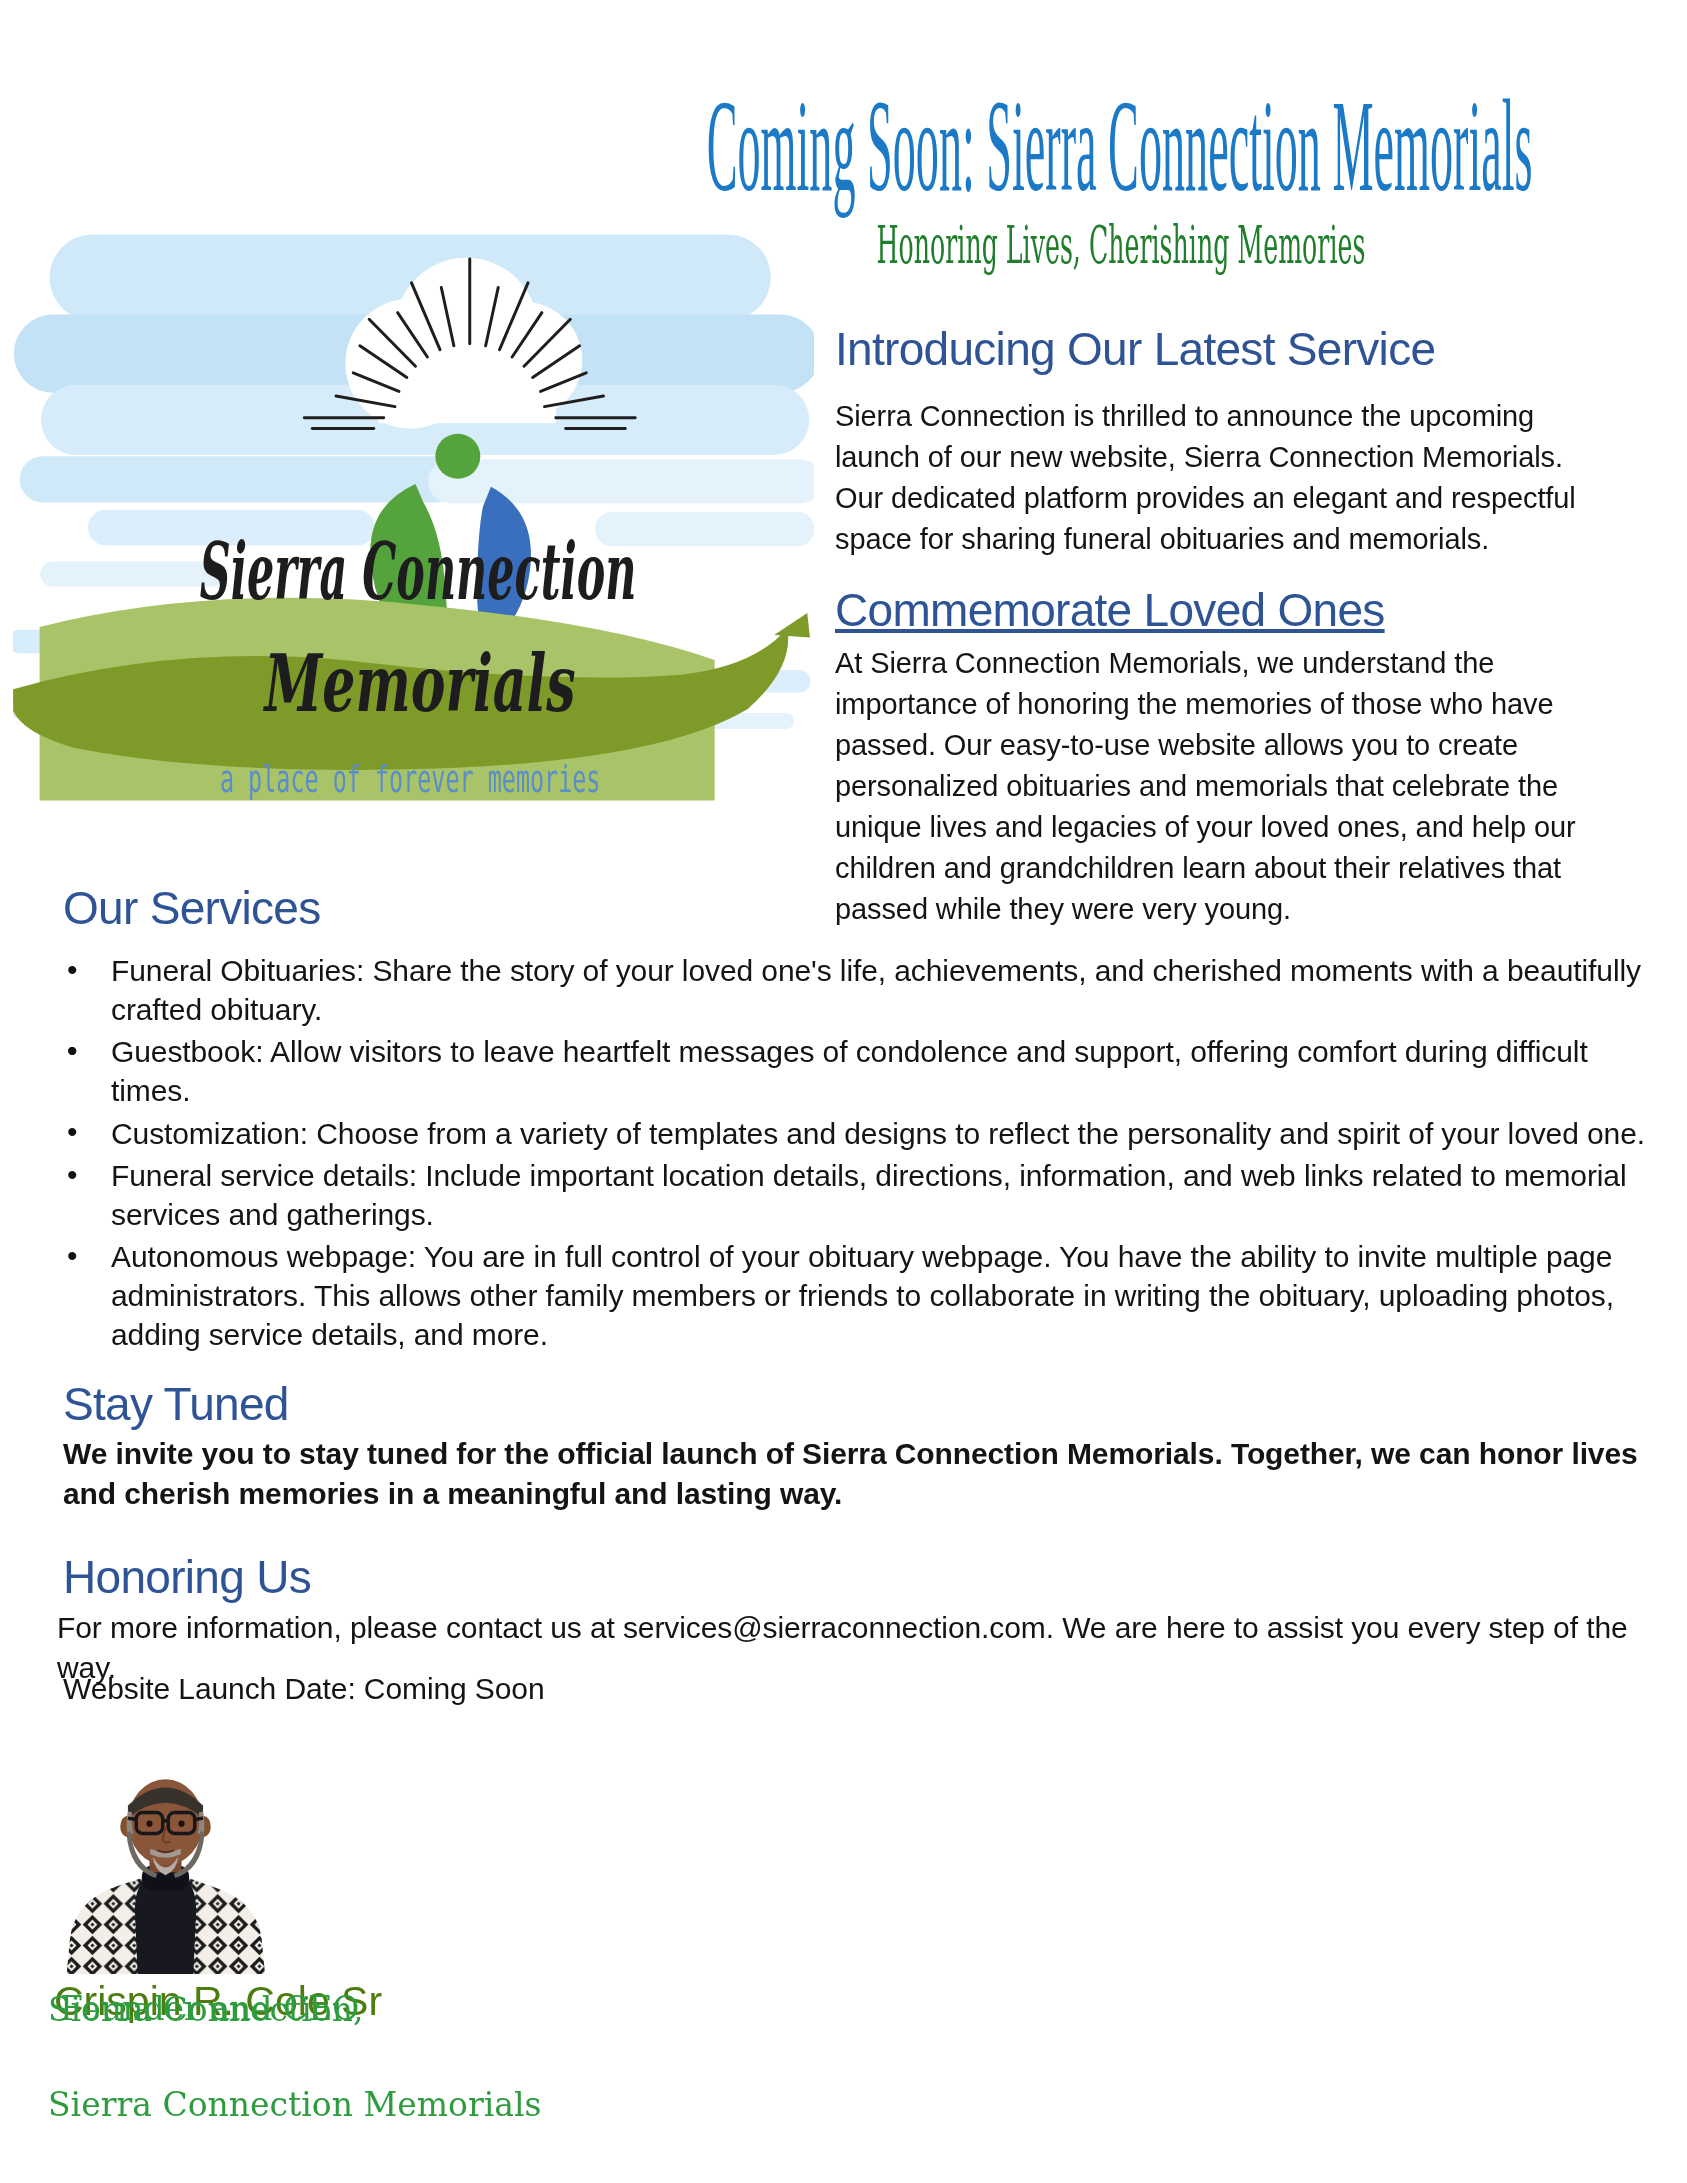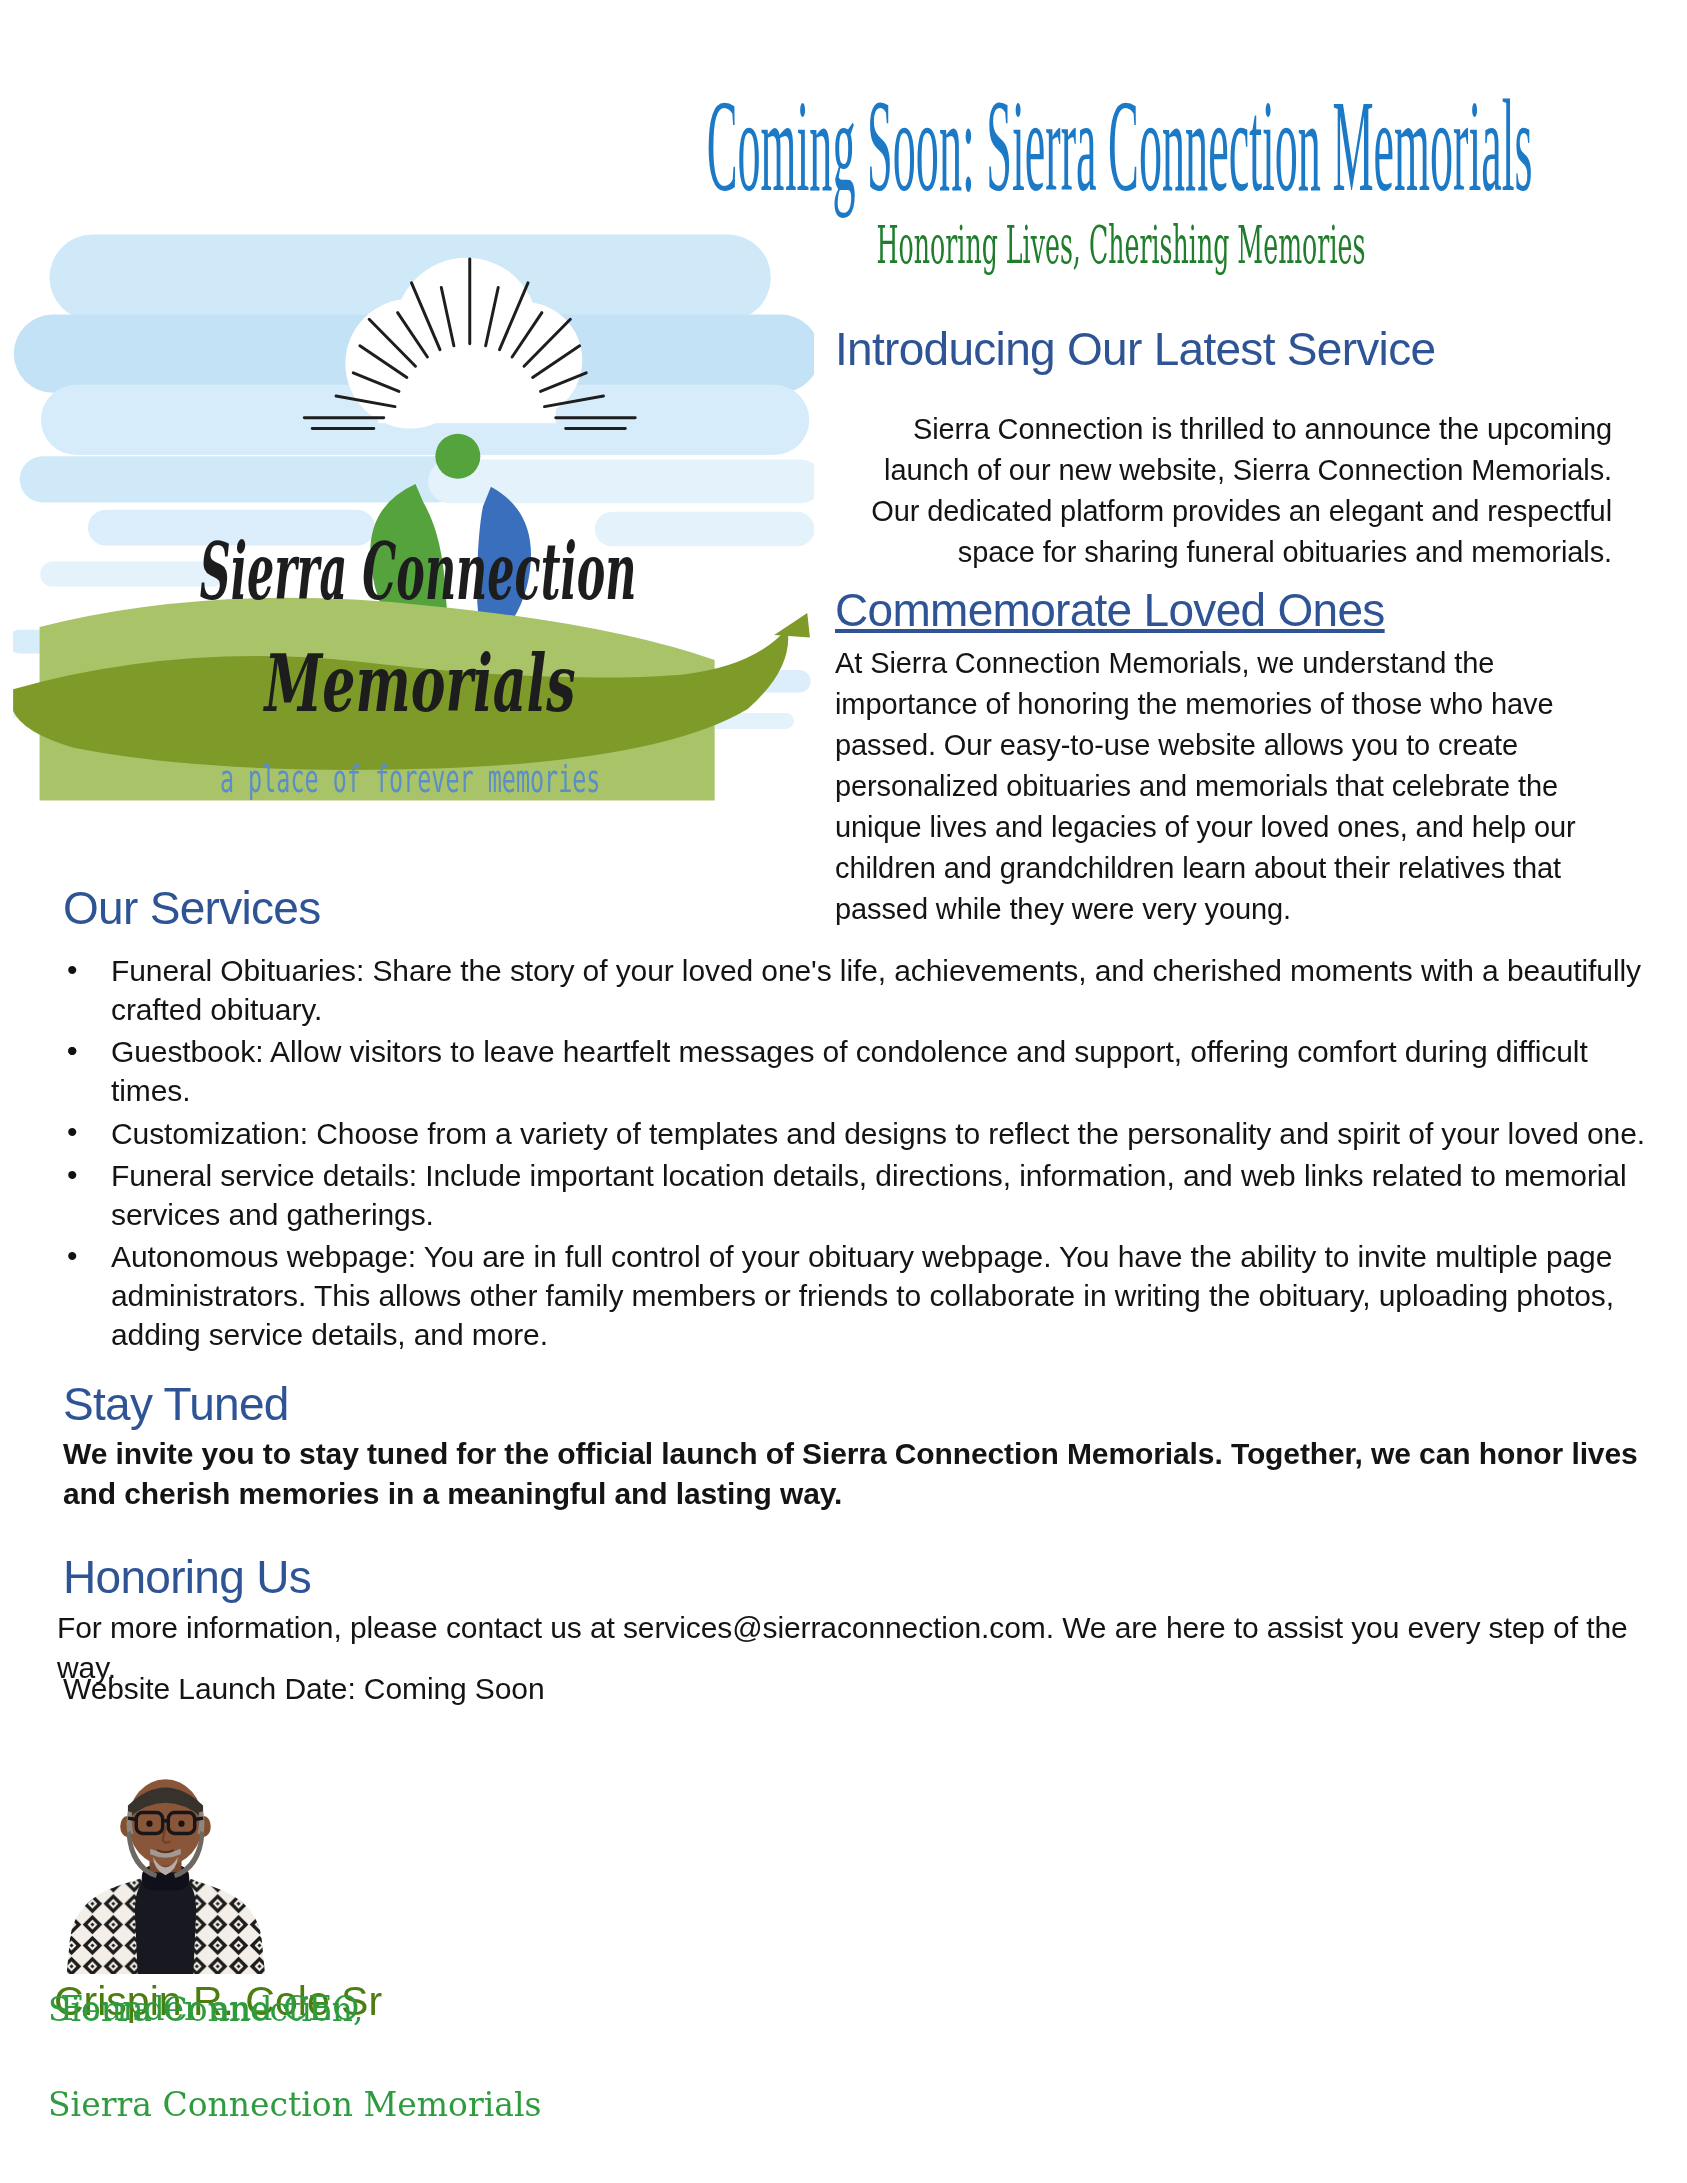--- a/index.html
+++ b/index.html
@@ -110,21 +110,21 @@
     <polygon points="1150,630 1200,597 1204,634" fill="#7e9b2a"></polygon>
   </g>
 
   <text class="t-script" x="612" y="575" font-size="118" text-anchor="middle" textLength="660" lengthAdjust="spacingAndGlyphs">Sierra Connection</text>
   <text class="t-script" x="615" y="745" font-size="118" text-anchor="middle" textLength="470" lengthAdjust="spacingAndGlyphs">Memorials</text>
 
   <text class="t-tag" x="600" y="868" font-size="56" text-anchor="middle" textLength="575" lengthAdjust="spacingAndGlyphs">a place of forever memories</text>
 </svg>
 
 <div class="h2" style="left:835px;top:326px;">Introducing Our Latest Service</div>
-<div class="para" style="left:835px;top:409px;width:777px;text-align:right;">Sierra Connection is thrilled to announce the upcoming launch of our new website, Sierra Connection Memorials. Our dedicated platform provides an elegant and respectful space for sharing funeral obituaries and memorials.</div>
+<div class="para" style="left:835px;top:396px;width:777px;">Sierra Connection is thrilled to announce the upcoming launch of our new website, Sierra Connection Memorials. Our dedicated platform provides an elegant and respectful space for sharing funeral obituaries and memorials.</div>
 
 <div class="h2" style="left:835px;top:587px;text-decoration:underline;">Commemorate Loved Ones</div>
 <div class="para" style="left:835px;top:643px;width:777px;">At Sierra Connection Memorials, we understand the importance of honoring the memories of those who have passed. Our easy-to-use website allows you to create personalized obituaries and memorials that celebrate the unique lives and legacies of your loved ones, and help our children and grandchildren learn about their relatives that passed while they were very young.</div>
 
 <div class="h2" style="left:63px;top:885px;">Our Services</div>
 
 <ul class="services">
   <li>
     <span class="blt">•</span>
     <span>Funeral Obituaries: Share the story of your loved one's life, achievements, and cherished moments with a beautifully crafted obituary.</span>

